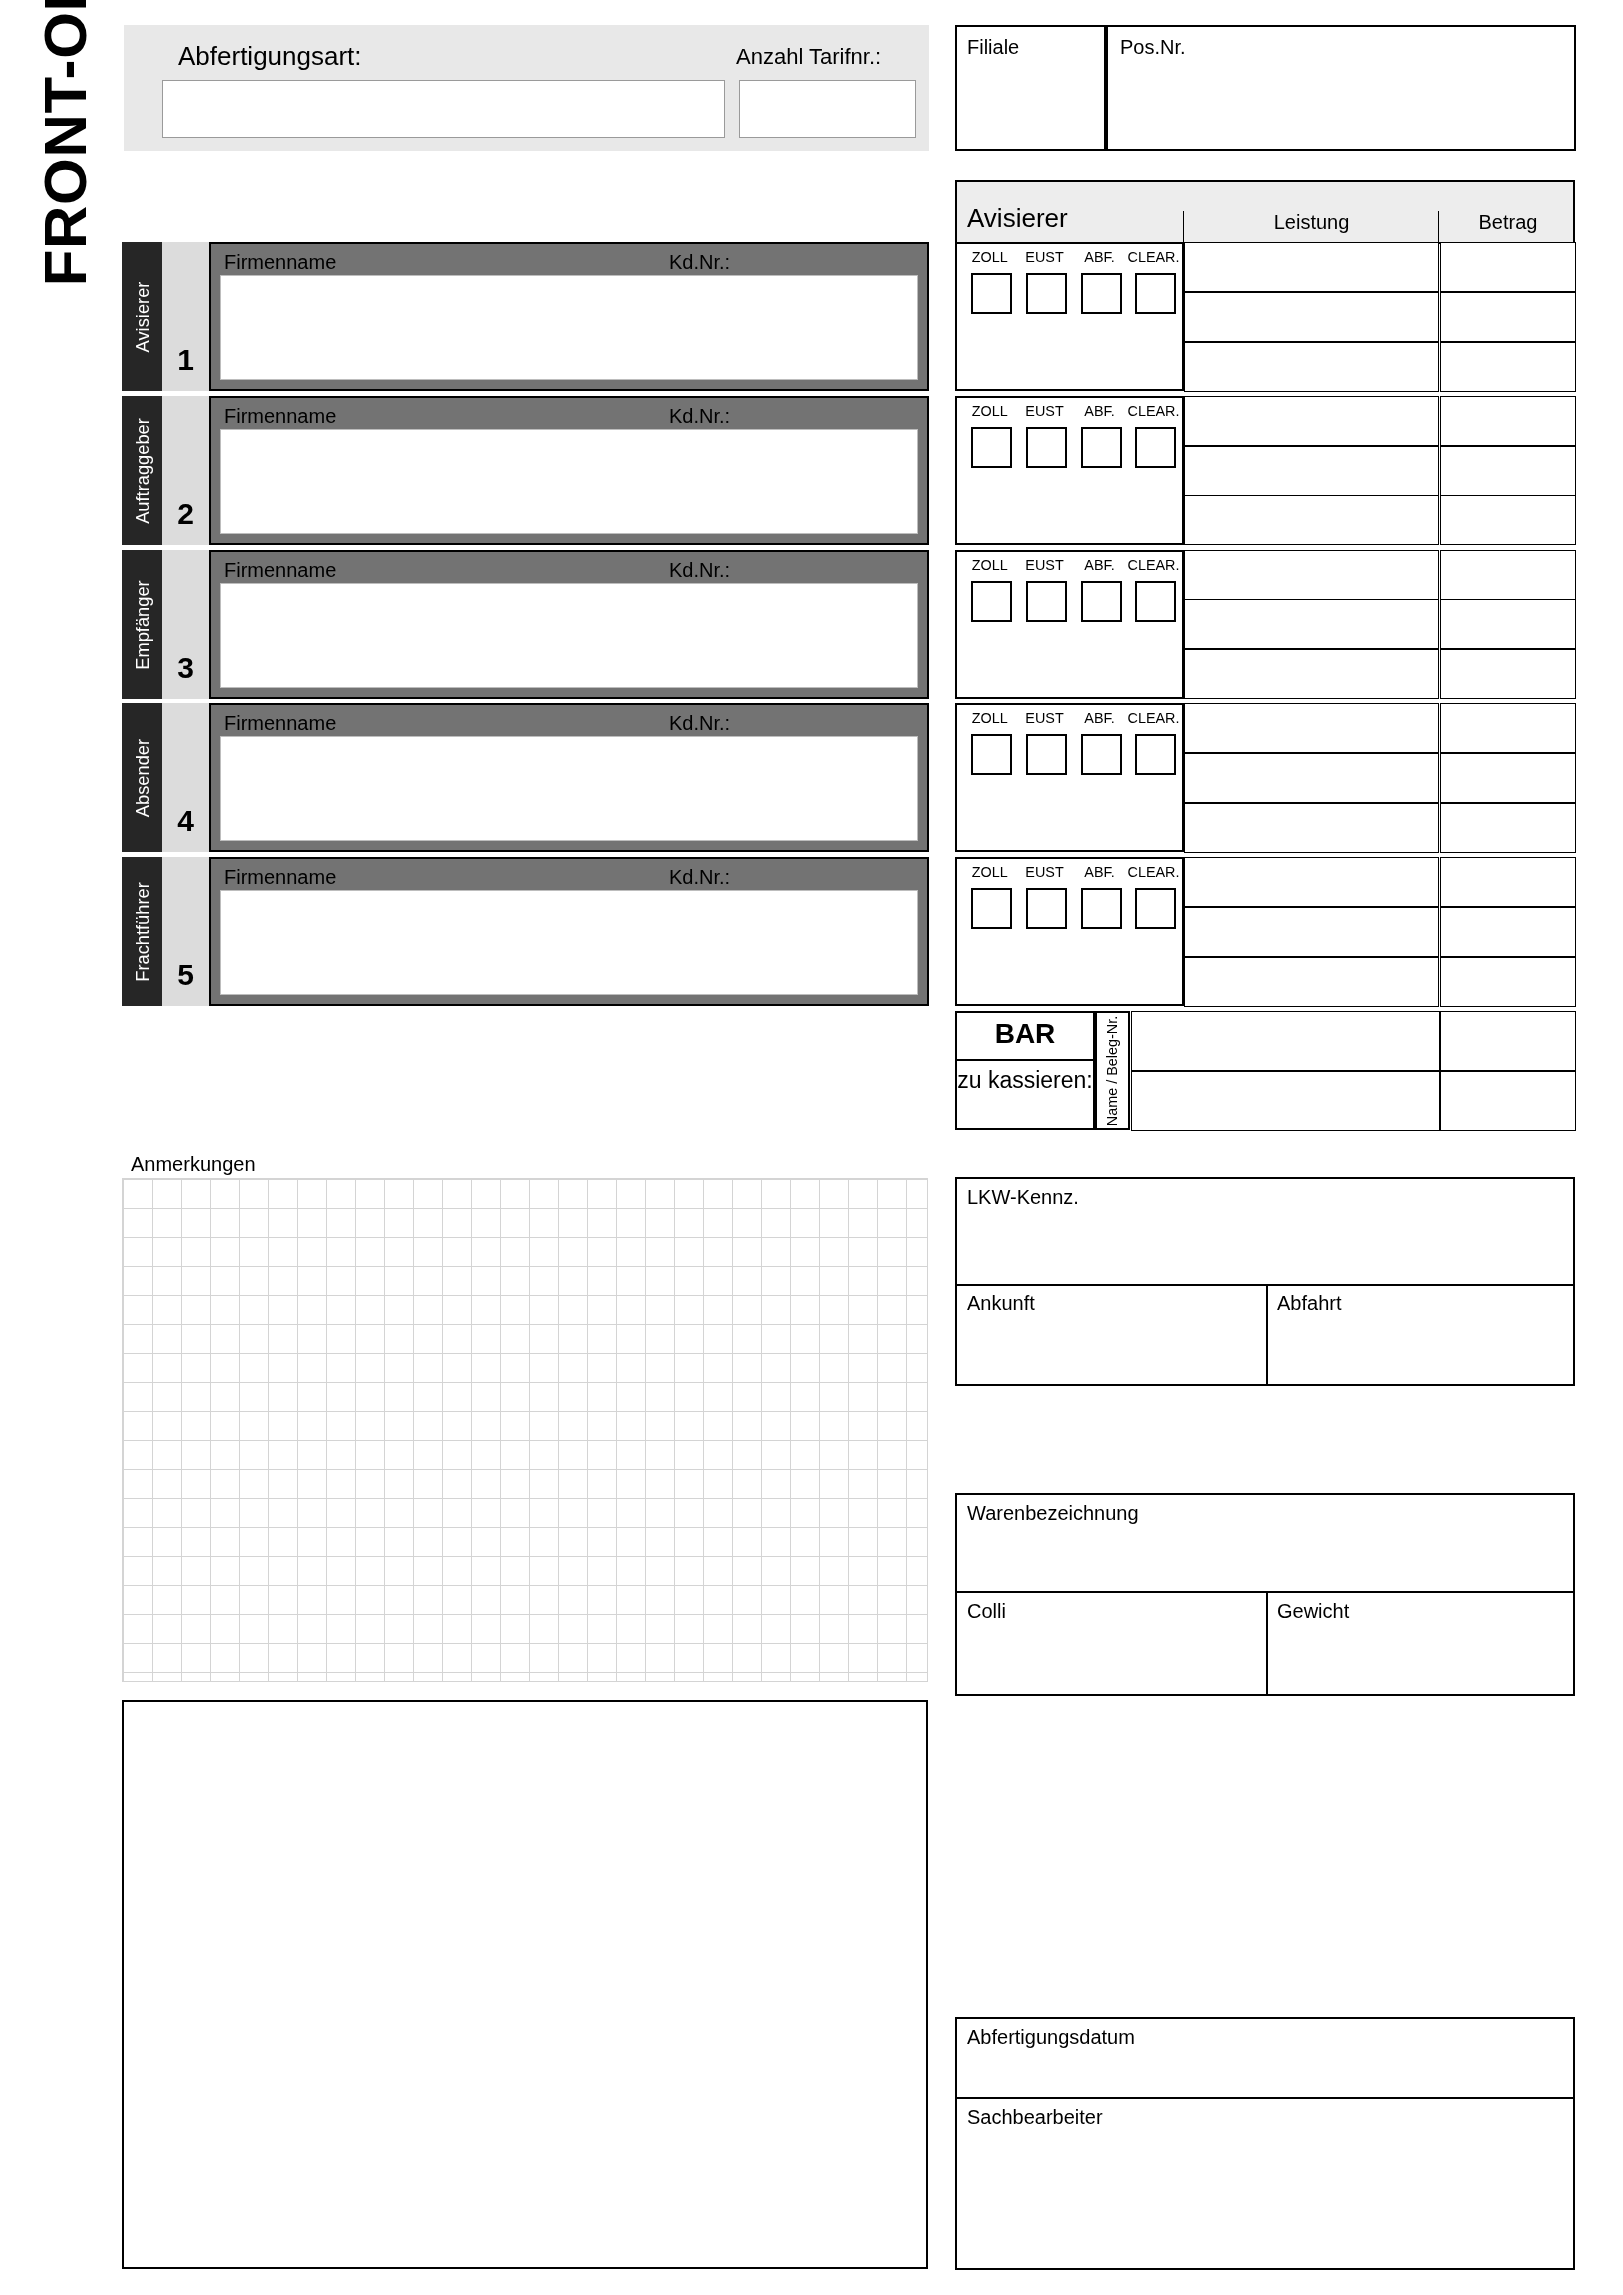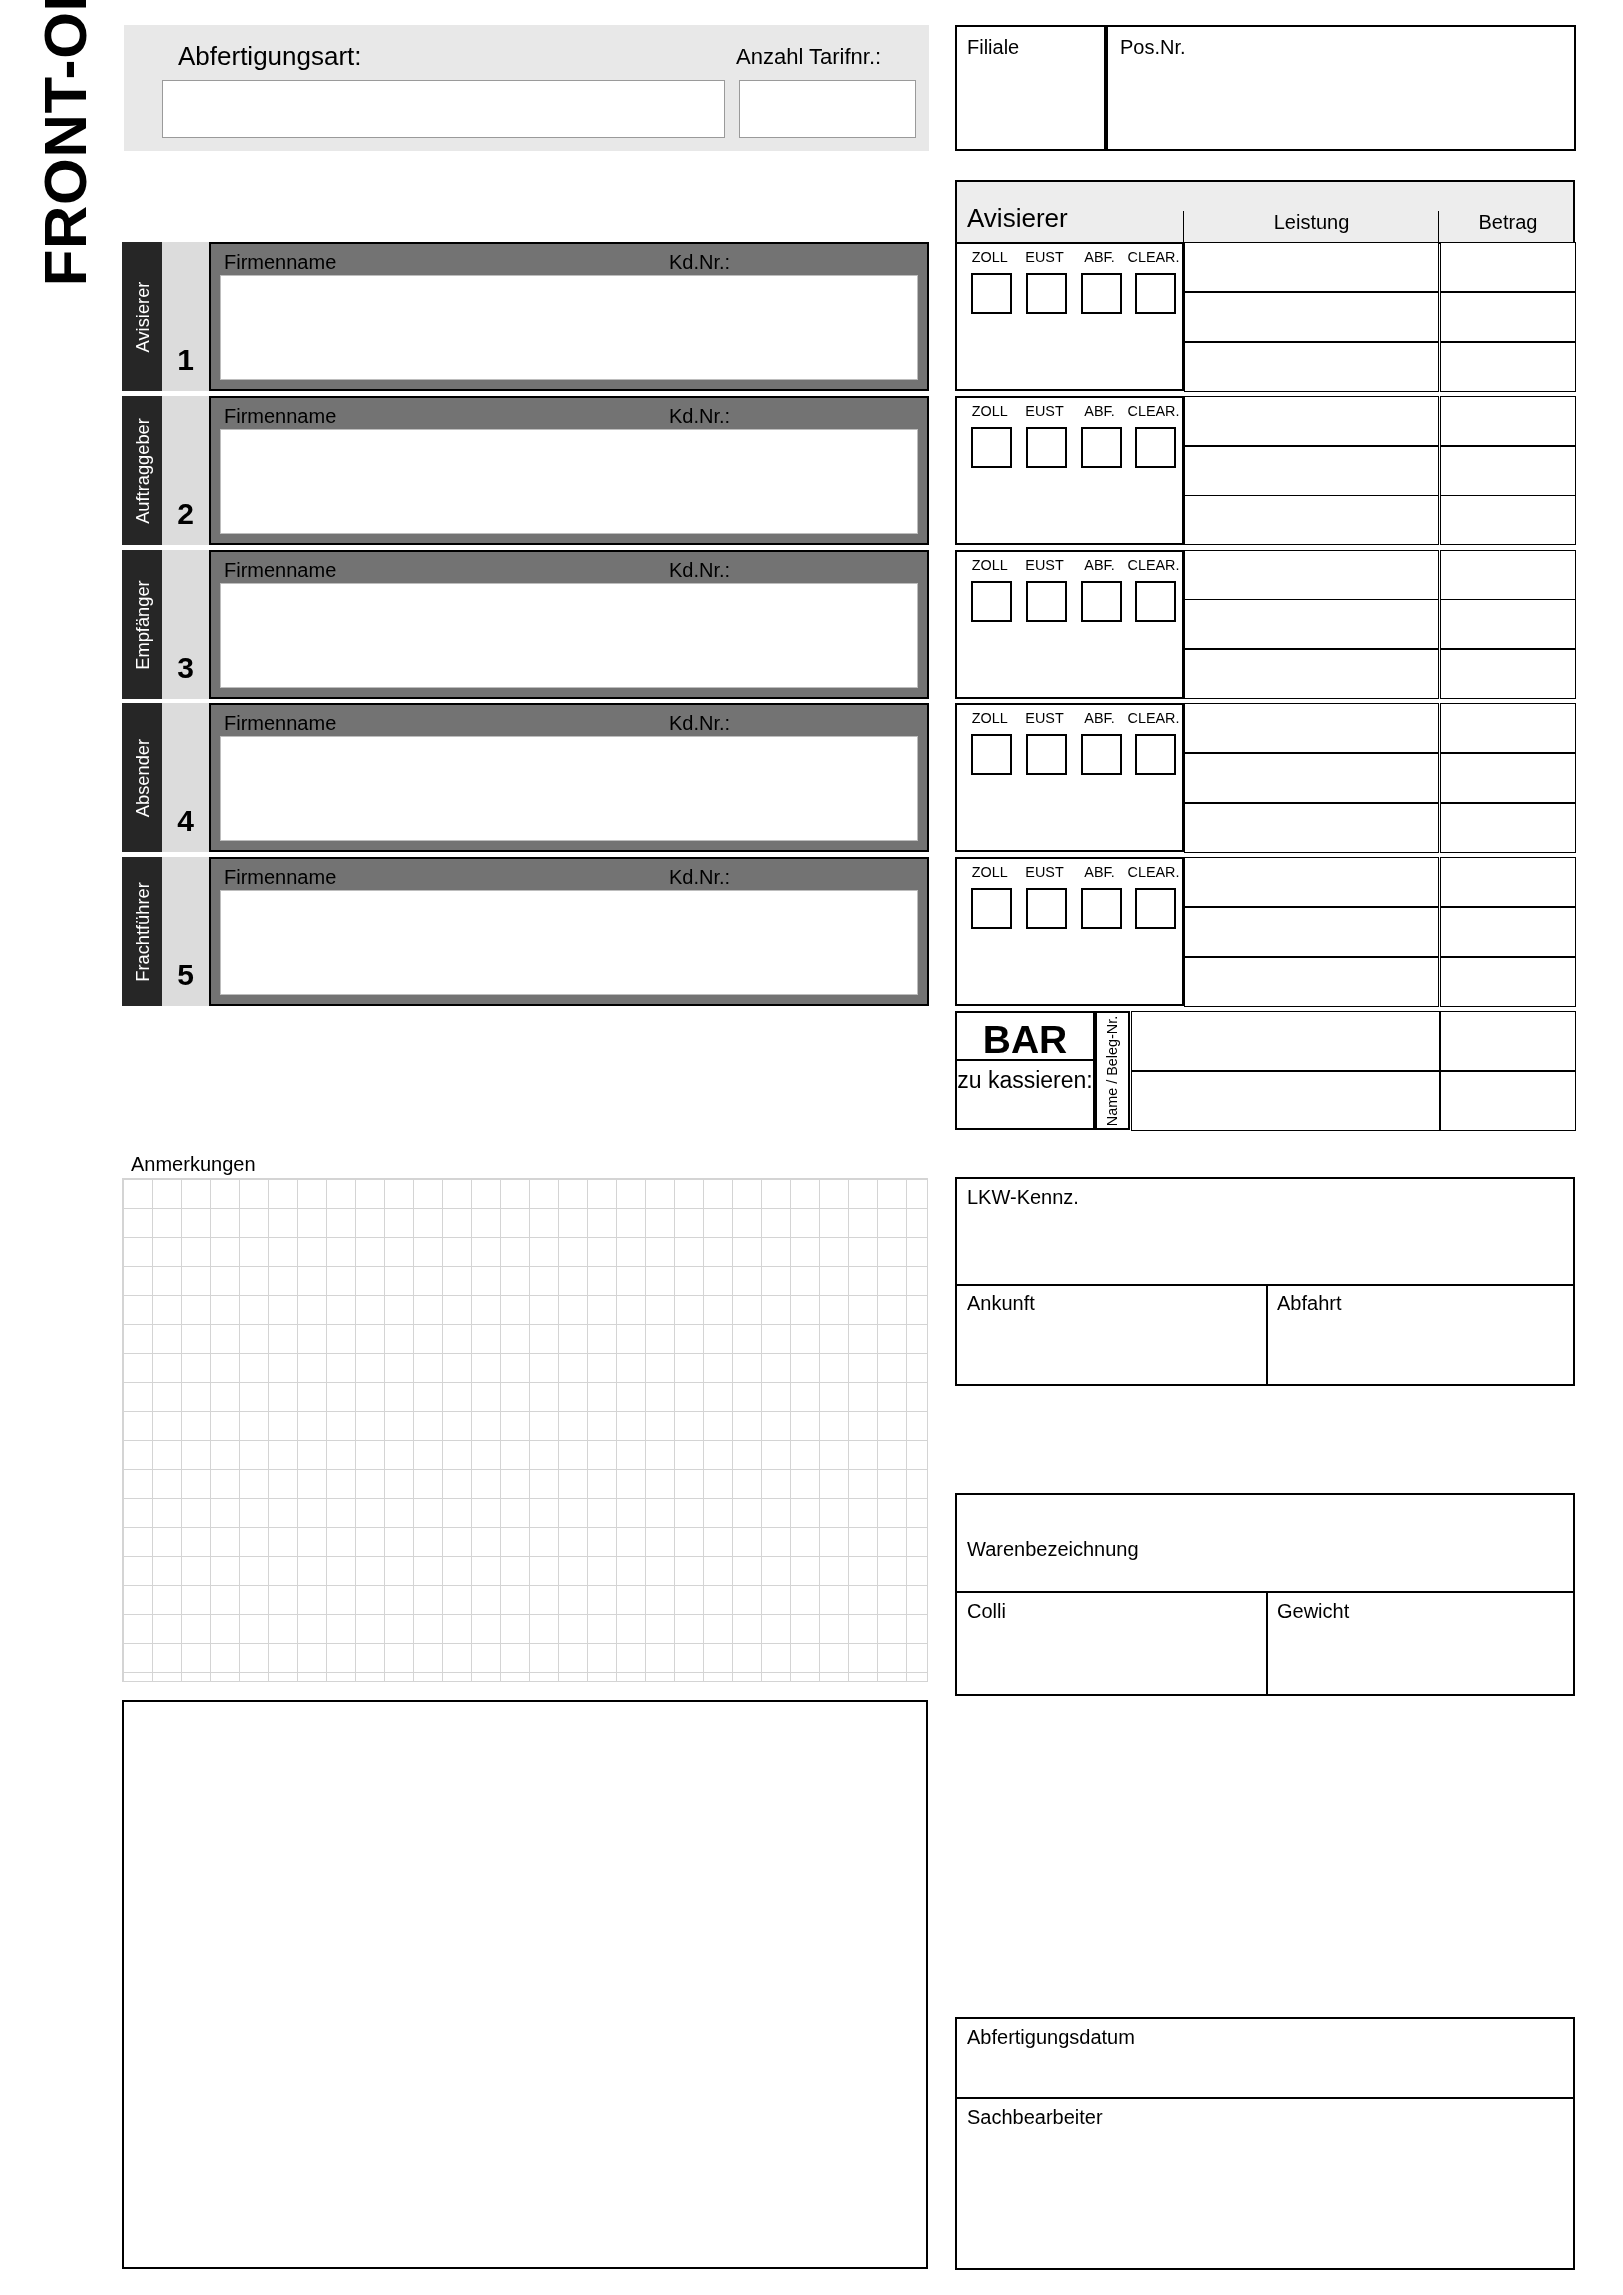--- a/index.html
+++ b/index.html
@@ -212,21 +212,21 @@
     left: 955px;
     top: 1011px;
     width: 140px;
     height: 119px;
   }
   #bar-title {
     left: 955px;
     top: 1018px;
     width: 140px;
     text-align: center;
-    font-size: 39px;
+    font-size: 28px;
     font-weight: bold;
   }
   #bar-sub {
     left: 955px;
     top: 1067px;
     width: 140px;
     text-align: center;
     font-size: 23px;
   }
   #bar-divider {
@@ -285,21 +285,21 @@
 
   
   #lkw-box { left: 955px; top: 1177px; width: 620px; height: 209px; }
   #lkw-label { left: 967px; top: 1186px; }
   #lkw-divider { left: 955px; top: 1284px; width: 620px; height: 0; border-top: 2px solid #000; }
   #ankunft-abfahrt-divider { left: 1266px; top: 1284px; width: 0; height: 102px; border-left: 2px solid #000; }
   #ankunft-label { left: 967px; top: 1292px; }
   #abfahrt-label { left: 1277px; top: 1292px; }
 
   #waren-box { left: 955px; top: 1493px; width: 620px; height: 203px; }
-  #waren-label { left: 967px; top: 1502px; margin-top: 36px; }
+  #waren-label { left: 967px; top: 1502px; }
   #waren-divider { left: 955px; top: 1591px; width: 620px; height: 0; border-top: 2px solid #000; }
   #colli-gewicht-divider { left: 1266px; top: 1591px; width: 0; height: 105px; border-left: 2px solid #000; }
   #colli-label { left: 967px; top: 1600px; }
   #gewicht-label { left: 1277px; top: 1600px; }
 
   #datum-box { left: 955px; top: 2017px; width: 620px; height: 253px; }
   #datum-label { left: 967px; top: 2026px; }
   #datum-divider { left: 955px; top: 2097px; width: 620px; height: 0; border-top: 2px solid #000; }
   #sachbearbeiter-label { left: 967px; top: 2106px; }
 </style>

